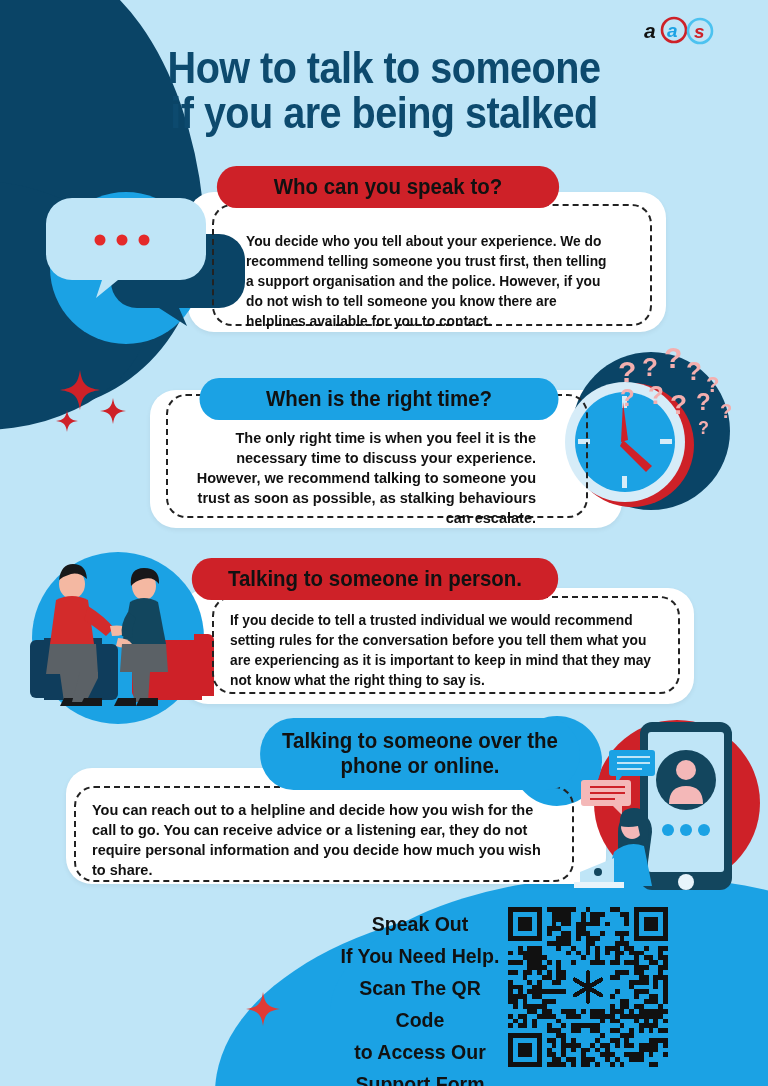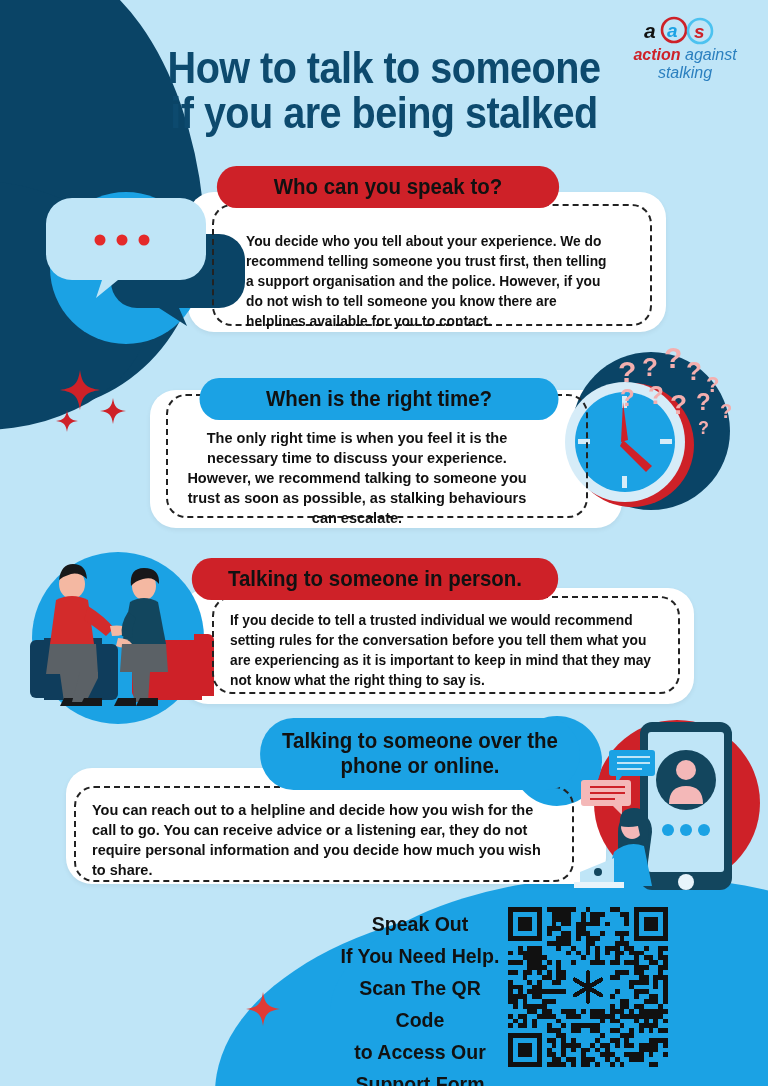--- a/index.html
+++ b/index.html
@@ -150,25 +150,20 @@
 
   <div class="logo">
     <div class="logo-mark">
       <svg width="86" height="30" viewBox="0 0 86 30">
         <text x="2" y="22" font-family="Liberation Sans, sans-serif" font-size="21" font-weight="bold" font-style="italic" fill="#111111">a</text>
         <circle cx="32" cy="14" r="12" fill="none" stroke="#ce2128" stroke-width="2.6"></circle>
         <text x="25" y="21" font-family="Liberation Sans, sans-serif" font-size="19" font-weight="bold" font-style="italic" fill="#1ba2e4">a</text>
         <circle cx="58" cy="15" r="12" fill="none" stroke="#4cc2f0" stroke-width="2.6"></circle>
         <text x="52" y="22" font-family="Liberation Sans, sans-serif" font-size="19" font-weight="bold" font-style="italic" fill="#ce2128">s</text>
       </svg>
-    </div>
-    <div class="logo-word">
-      <span style="color:#ce2128">action</span>
-      <span style="color:#2a7fbf; font-weight:normal">against</span>
-      <div style="color:#2a7fbf; font-weight:normal">stalking</div>
     </div>
   </div>
 
   <h1 class="title">
     <div>How to talk to someone</div>
     <div>if you are being stalked</div>
   </h1>
 
   <div class="illus" style="left:42px; top:186px; width:210px; height:160px; z-index:1;">
     <div class="circle-blue" style="left:8px; top:6px; width:152px; height:152px;"></div>
@@ -295,21 +290,21 @@
     <div class="card" style="left:188px; top:192px; width:478px; height:140px;"></div>
     <div class="pill red" style="left:204px; top:166px; width:368px; height:42px;">Who can you speak to?</div>
     <div class="dashbox" style="left:212px; top:204px; width:440px; height:122px;"></div>
     <div class="body-text" style="left:246px; top:231px; width:390px;">You decide who you tell about your experience. We do recommend telling someone you trust first, then telling a support organisation and the police. However, if you do not wish to tell someone you know there are helplines available for you to contact.</div>
   </div>
 
   <div class="section">
     <div class="card" style="left:150px; top:390px; width:472px; height:138px;"></div>
     <div class="pill blue" style="left:186px; top:378px; width:386px; height:42px;">When is the right time?</div>
     <div class="dashbox" style="left:166px; top:394px; width:422px; height:124px;"></div>
-    <div class="body-text center" style="left:178px; top:428px; width:358px; text-align:center;">The only right time is when you feel it is the necessary time to discuss your experience. However, we recommend talking to someone you trust as soon as possible, as stalking behaviours can escalate.</div>
+    <div class="body-text center" style="left:178px; top:428px; width:358px; text-align:right;">The only right time is when you feel it is the necessary time to discuss your experience. However, we recommend talking to someone you trust as soon as possible, as stalking behaviours can escalate.</div>
   </div>
 
   <div class="section">
     <div class="card" style="left:182px; top:588px; width:512px; height:116px;"></div>
     <div class="pill red" style="left:178px; top:558px; width:394px; height:42px;">Talking to someone in person.</div>
     <div class="dashbox" style="left:212px; top:596px; width:468px; height:98px;"></div>
     <div class="body-text" style="left:230px; top:610px; width:452px;">If you decide to tell a trusted individual we would recommend setting rules for the conversation before you tell them what you are experiencing as it is important to keep in mind that they may not know what the right thing to say is.</div>
   </div>
 
   <div class="section">

